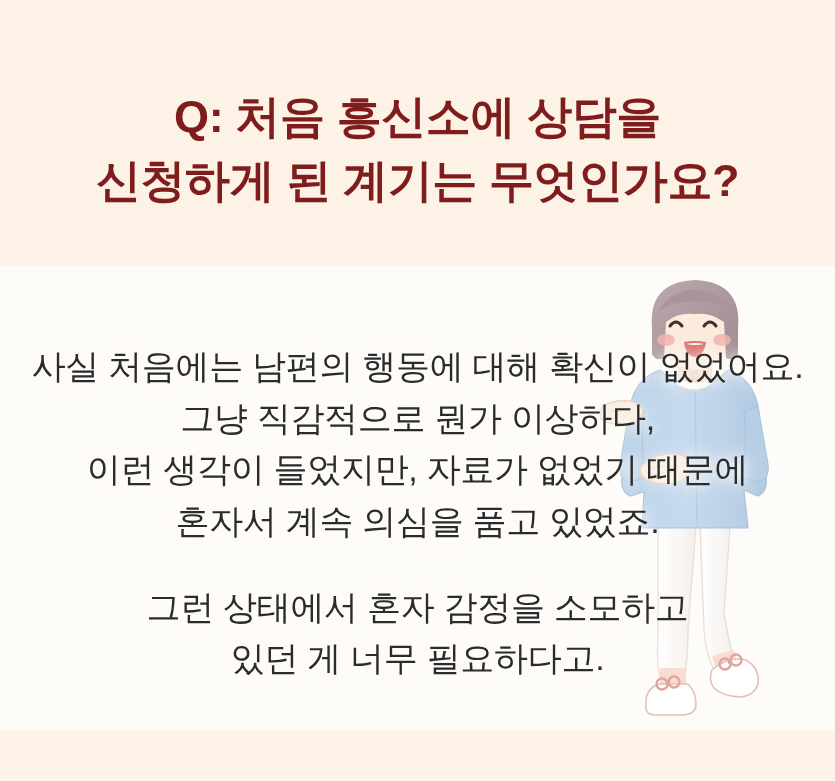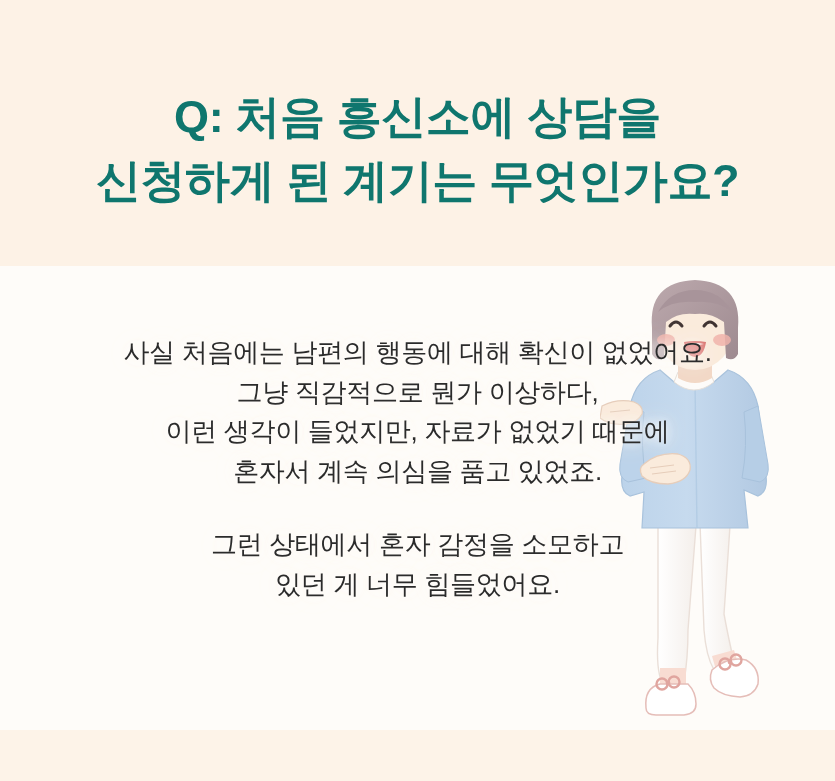--- a/index.html
+++ b/index.html
@@ -46,21 +46,21 @@
     background: #FDF3E8;
   }
 
   
   .headline {
     position: absolute;
     left: 0;
     top: 55px;
     width: 835px;
     text-align: center;
-    color: #0f766e;
+    color: #7f1d1d;
     font-size: 45px;
     font-weight: 700;
     line-height: 1.42;
     letter-spacing: -0.4px;
     white-space: pre-line;
   }
 
   
   .illustration {
     position: absolute;
@@ -73,21 +73,21 @@
   .illustration svg { display: block; width: 100%; height: 100%; }
 
   
   .body-copy {
     position: absolute;
     left: 0;
     top: 307px;
     width: 835px;
     text-align: center;
     color: #2B2B2B;
-    font-size: 26px;
+    font-size: 34px;
     font-weight: 400;
     line-height: 1.52;
     letter-spacing: -0.3px;
   }
   .para {
     white-space: pre-line;
     
     text-shadow:
       0 0 9px rgba(255,253,250,0.98),
       0 0 18px rgba(255,253,250,0.95),
@@ -197,16 +197,16 @@
 
   <h1 class="headline">Q: 처음 흥신소에 상담을
 신청하게 된 계기는 무엇인가요?</h1>
 
   <div class="body-copy">
     <p class="para">사실 처음에는 남편의 행동에 대해 확신이 없었어요.
 그냥 직감적으로 뭔가 이상하다,
 이런 생각이 들었지만, 자료가 없었기 때문에
 혼자서 계속 의심을 품고 있었죠.</p>
     <p class="para">그런 상태에서 혼자 감정을 소모하고
-있던 게 너무 힘들었어요.</p>
+있던 게 너무 필요하다고.</p>
   </div>
 
 </div>
 
 </body></html>

